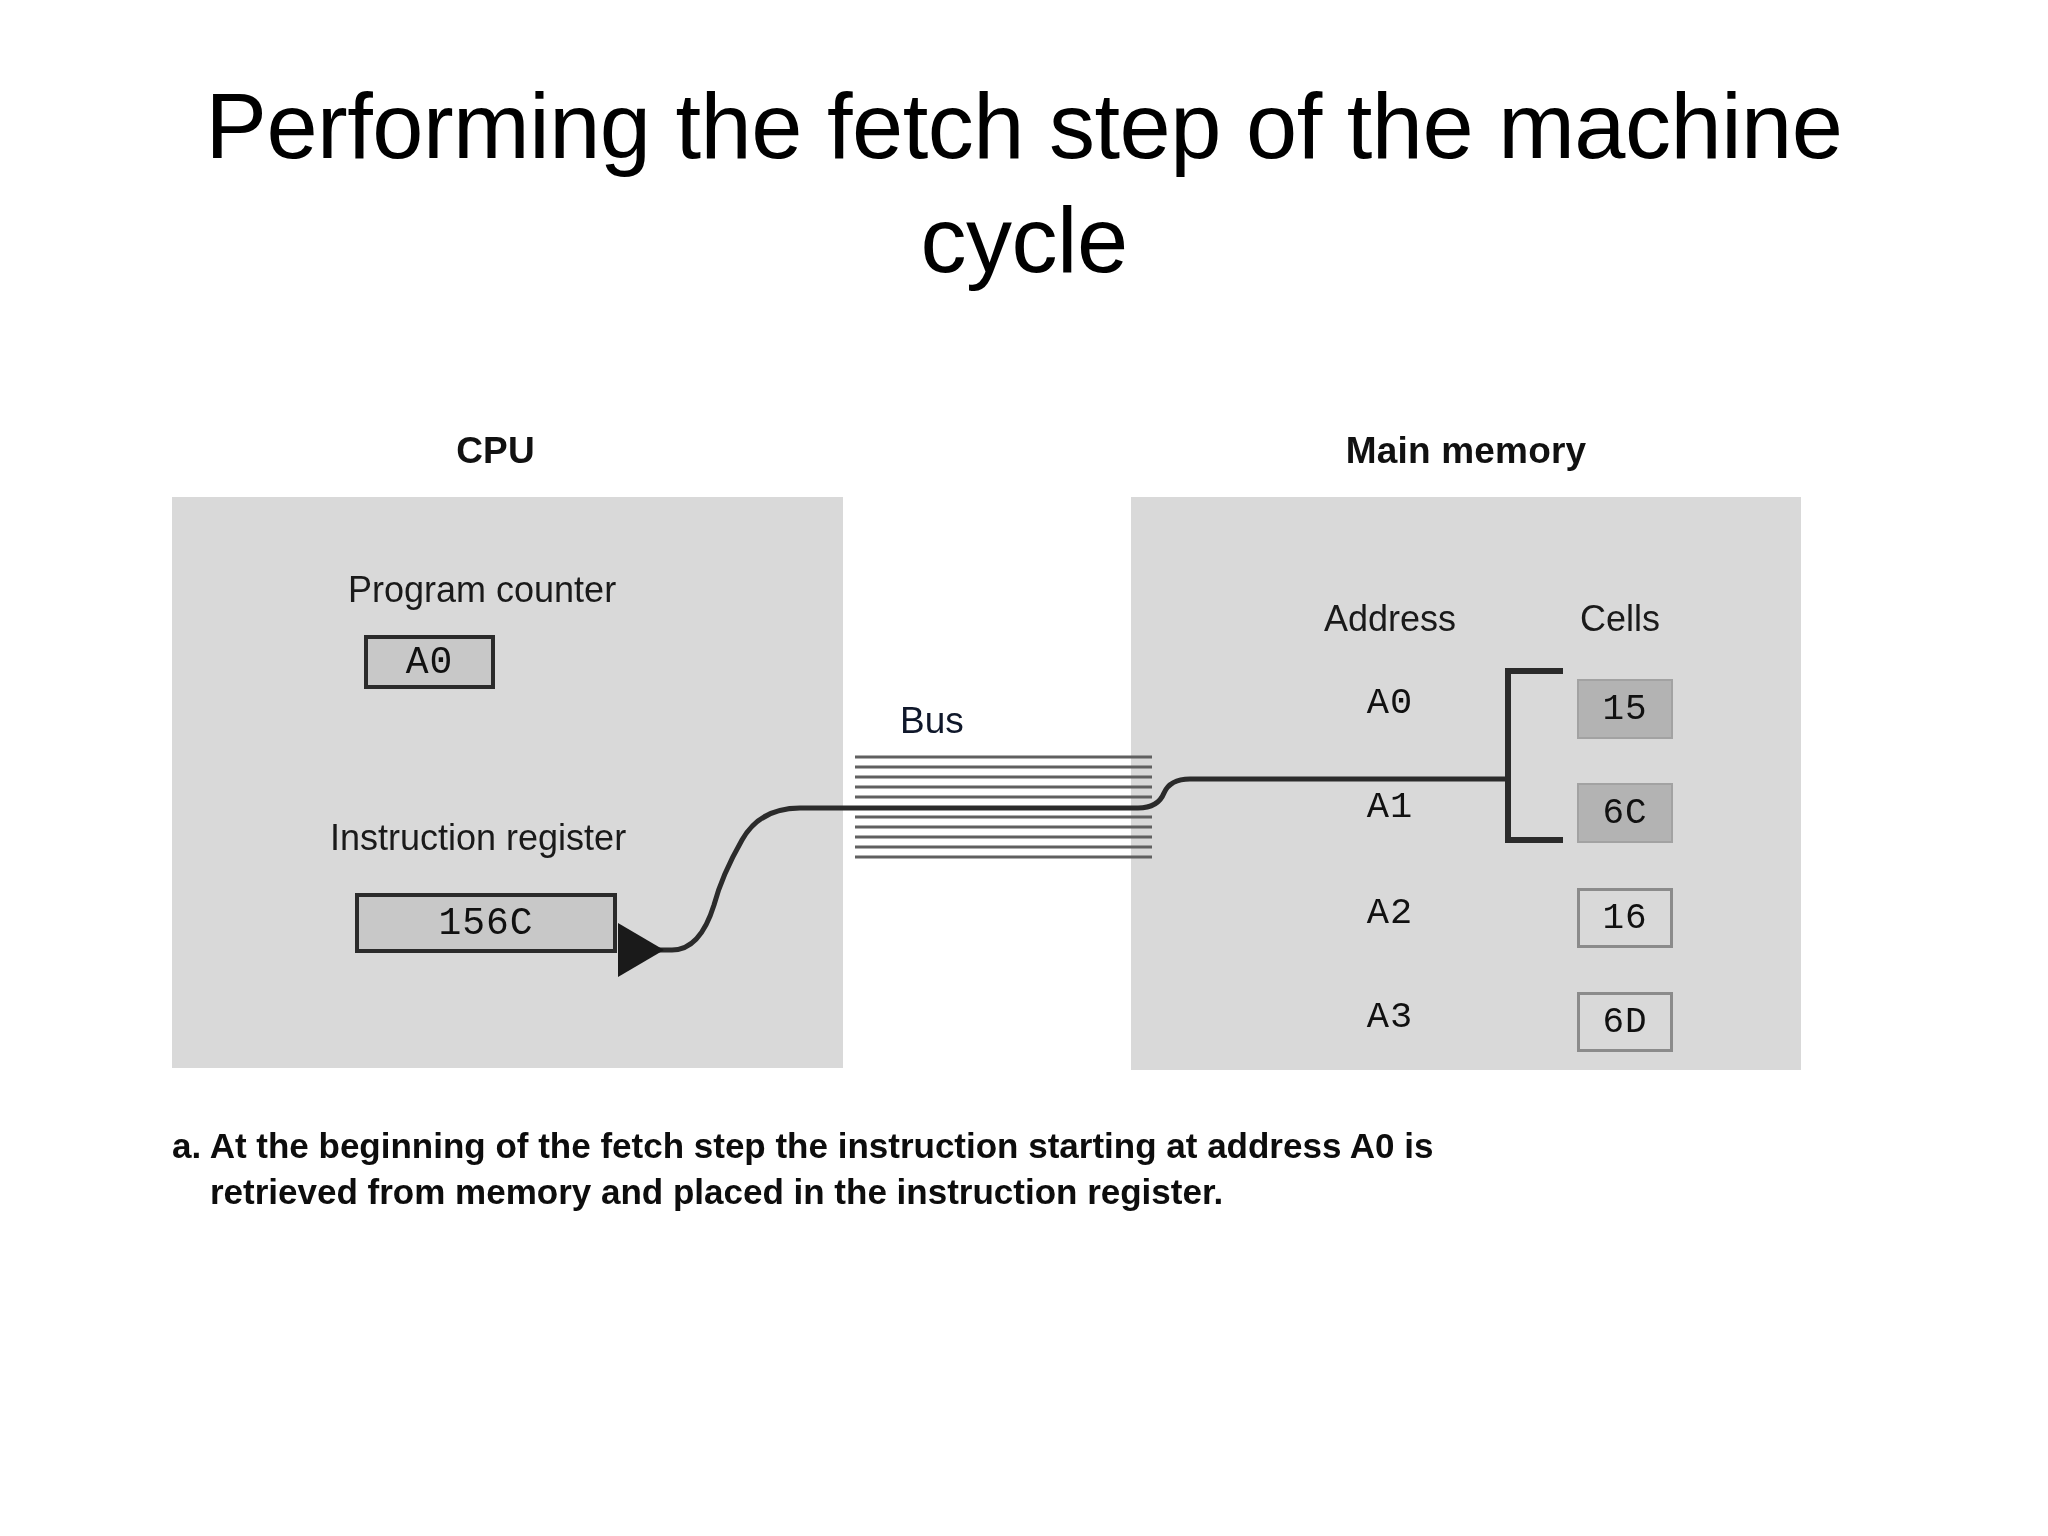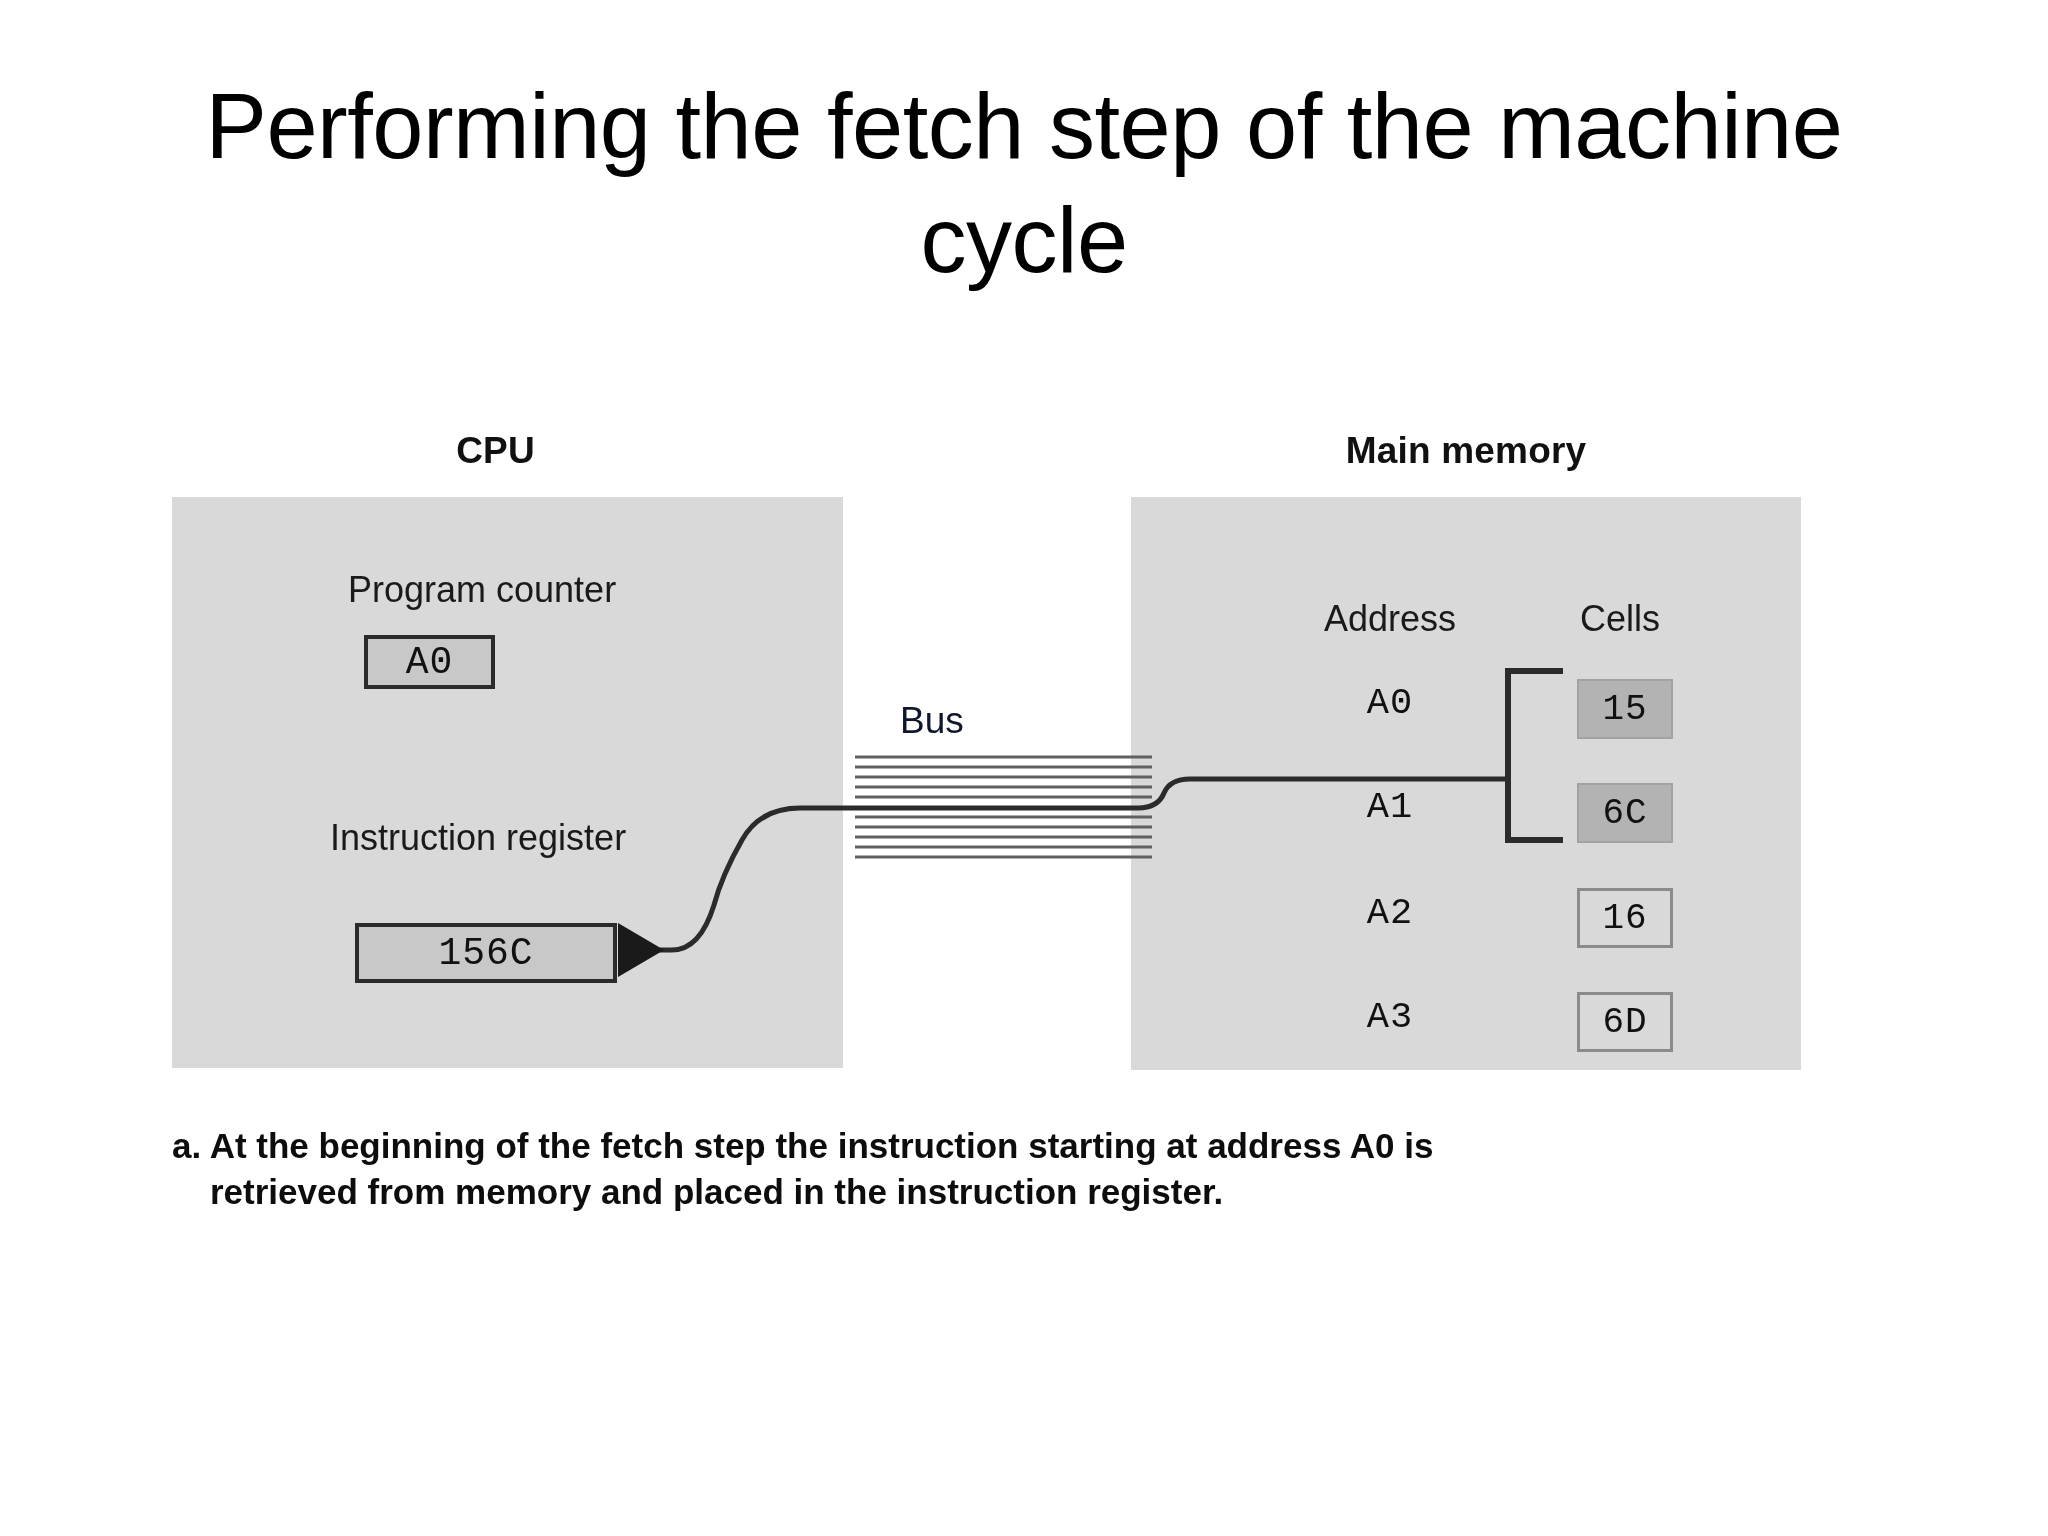--- a/index.html
+++ b/index.html
@@ -81,21 +81,21 @@
     box-sizing: border-box;
     font-family: "Liberation Mono", monospace;
     font-size: 38px;
     color: #111111;
     display: flex;
     align-items: center;
     justify-content: center;
     letter-spacing: 1px;
   }
   #pc-register { left: 364px; top: 635px; width: 131px; height: 54px; }
-  #ir-register { left: 355px; top: 893px; width: 262px; height: 60px; margin-top: 30px; }
+  #ir-register { left: 355px; top: 893px; width: 262px; height: 60px; }
 
   
   .col-head {
     position: absolute;
     font-family: "Liberation Sans", sans-serif;
     font-size: 36px;
     line-height: 38px;
     color: #1a1a1a;
     white-space: nowrap;
     text-align: center;

